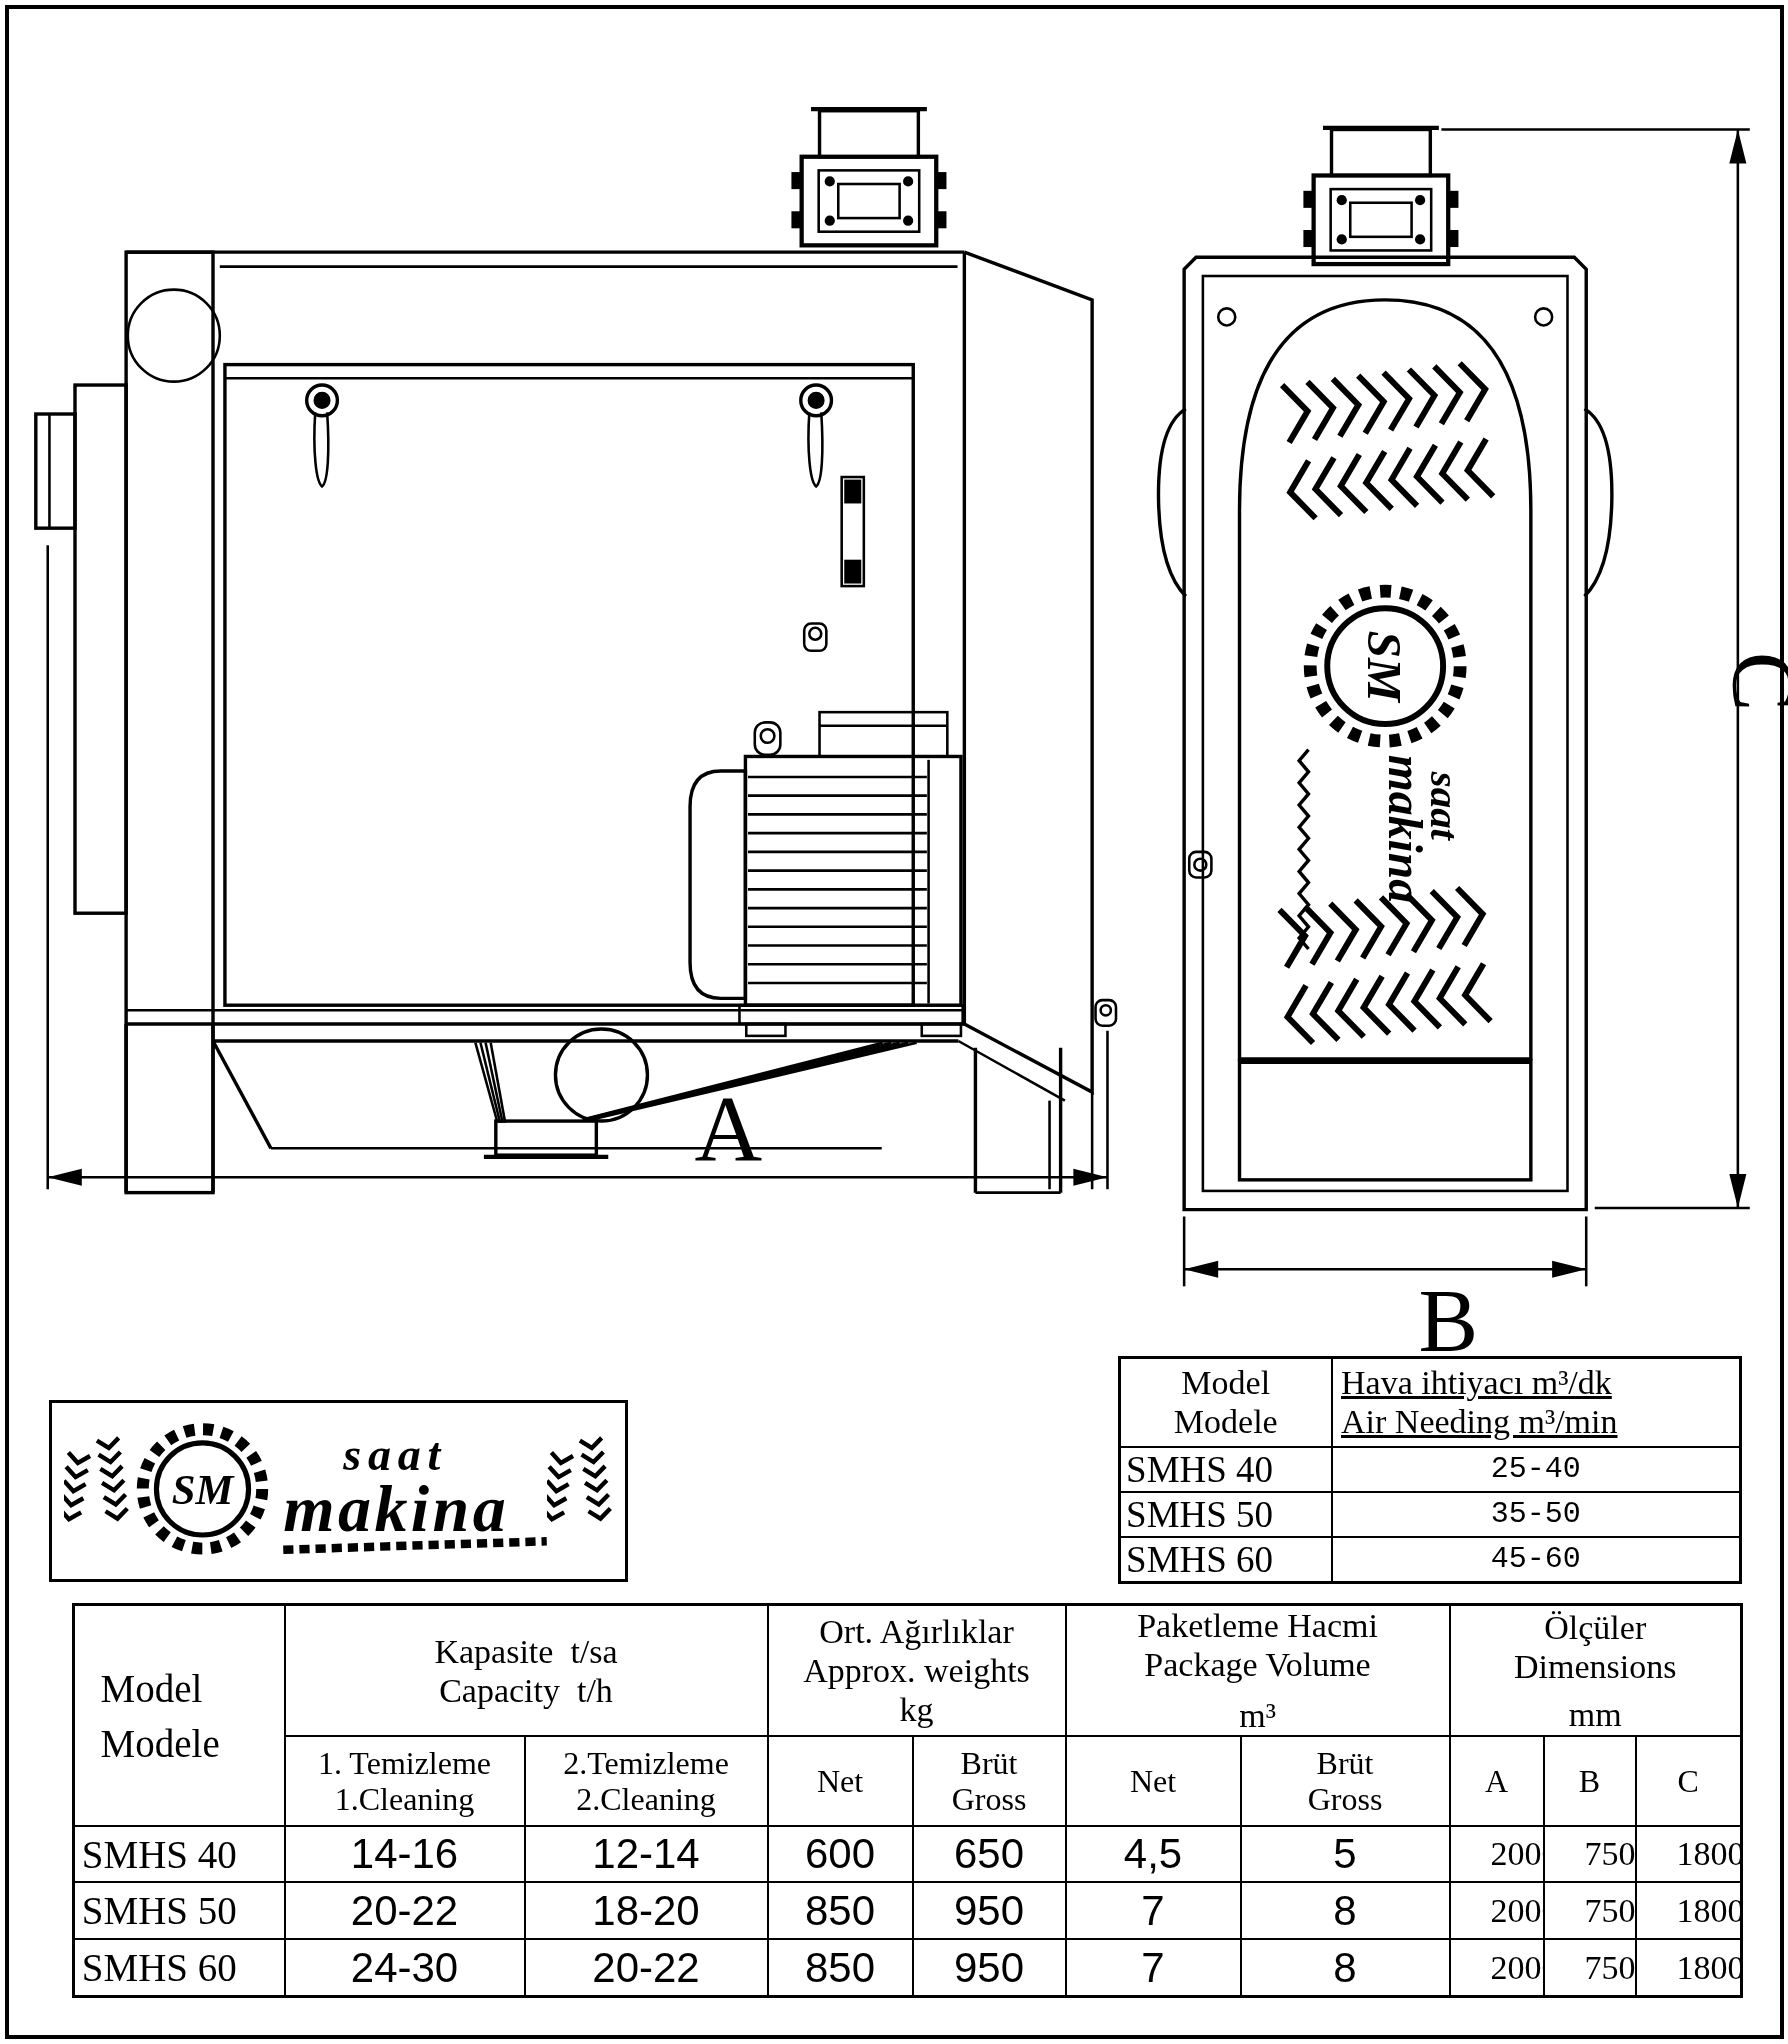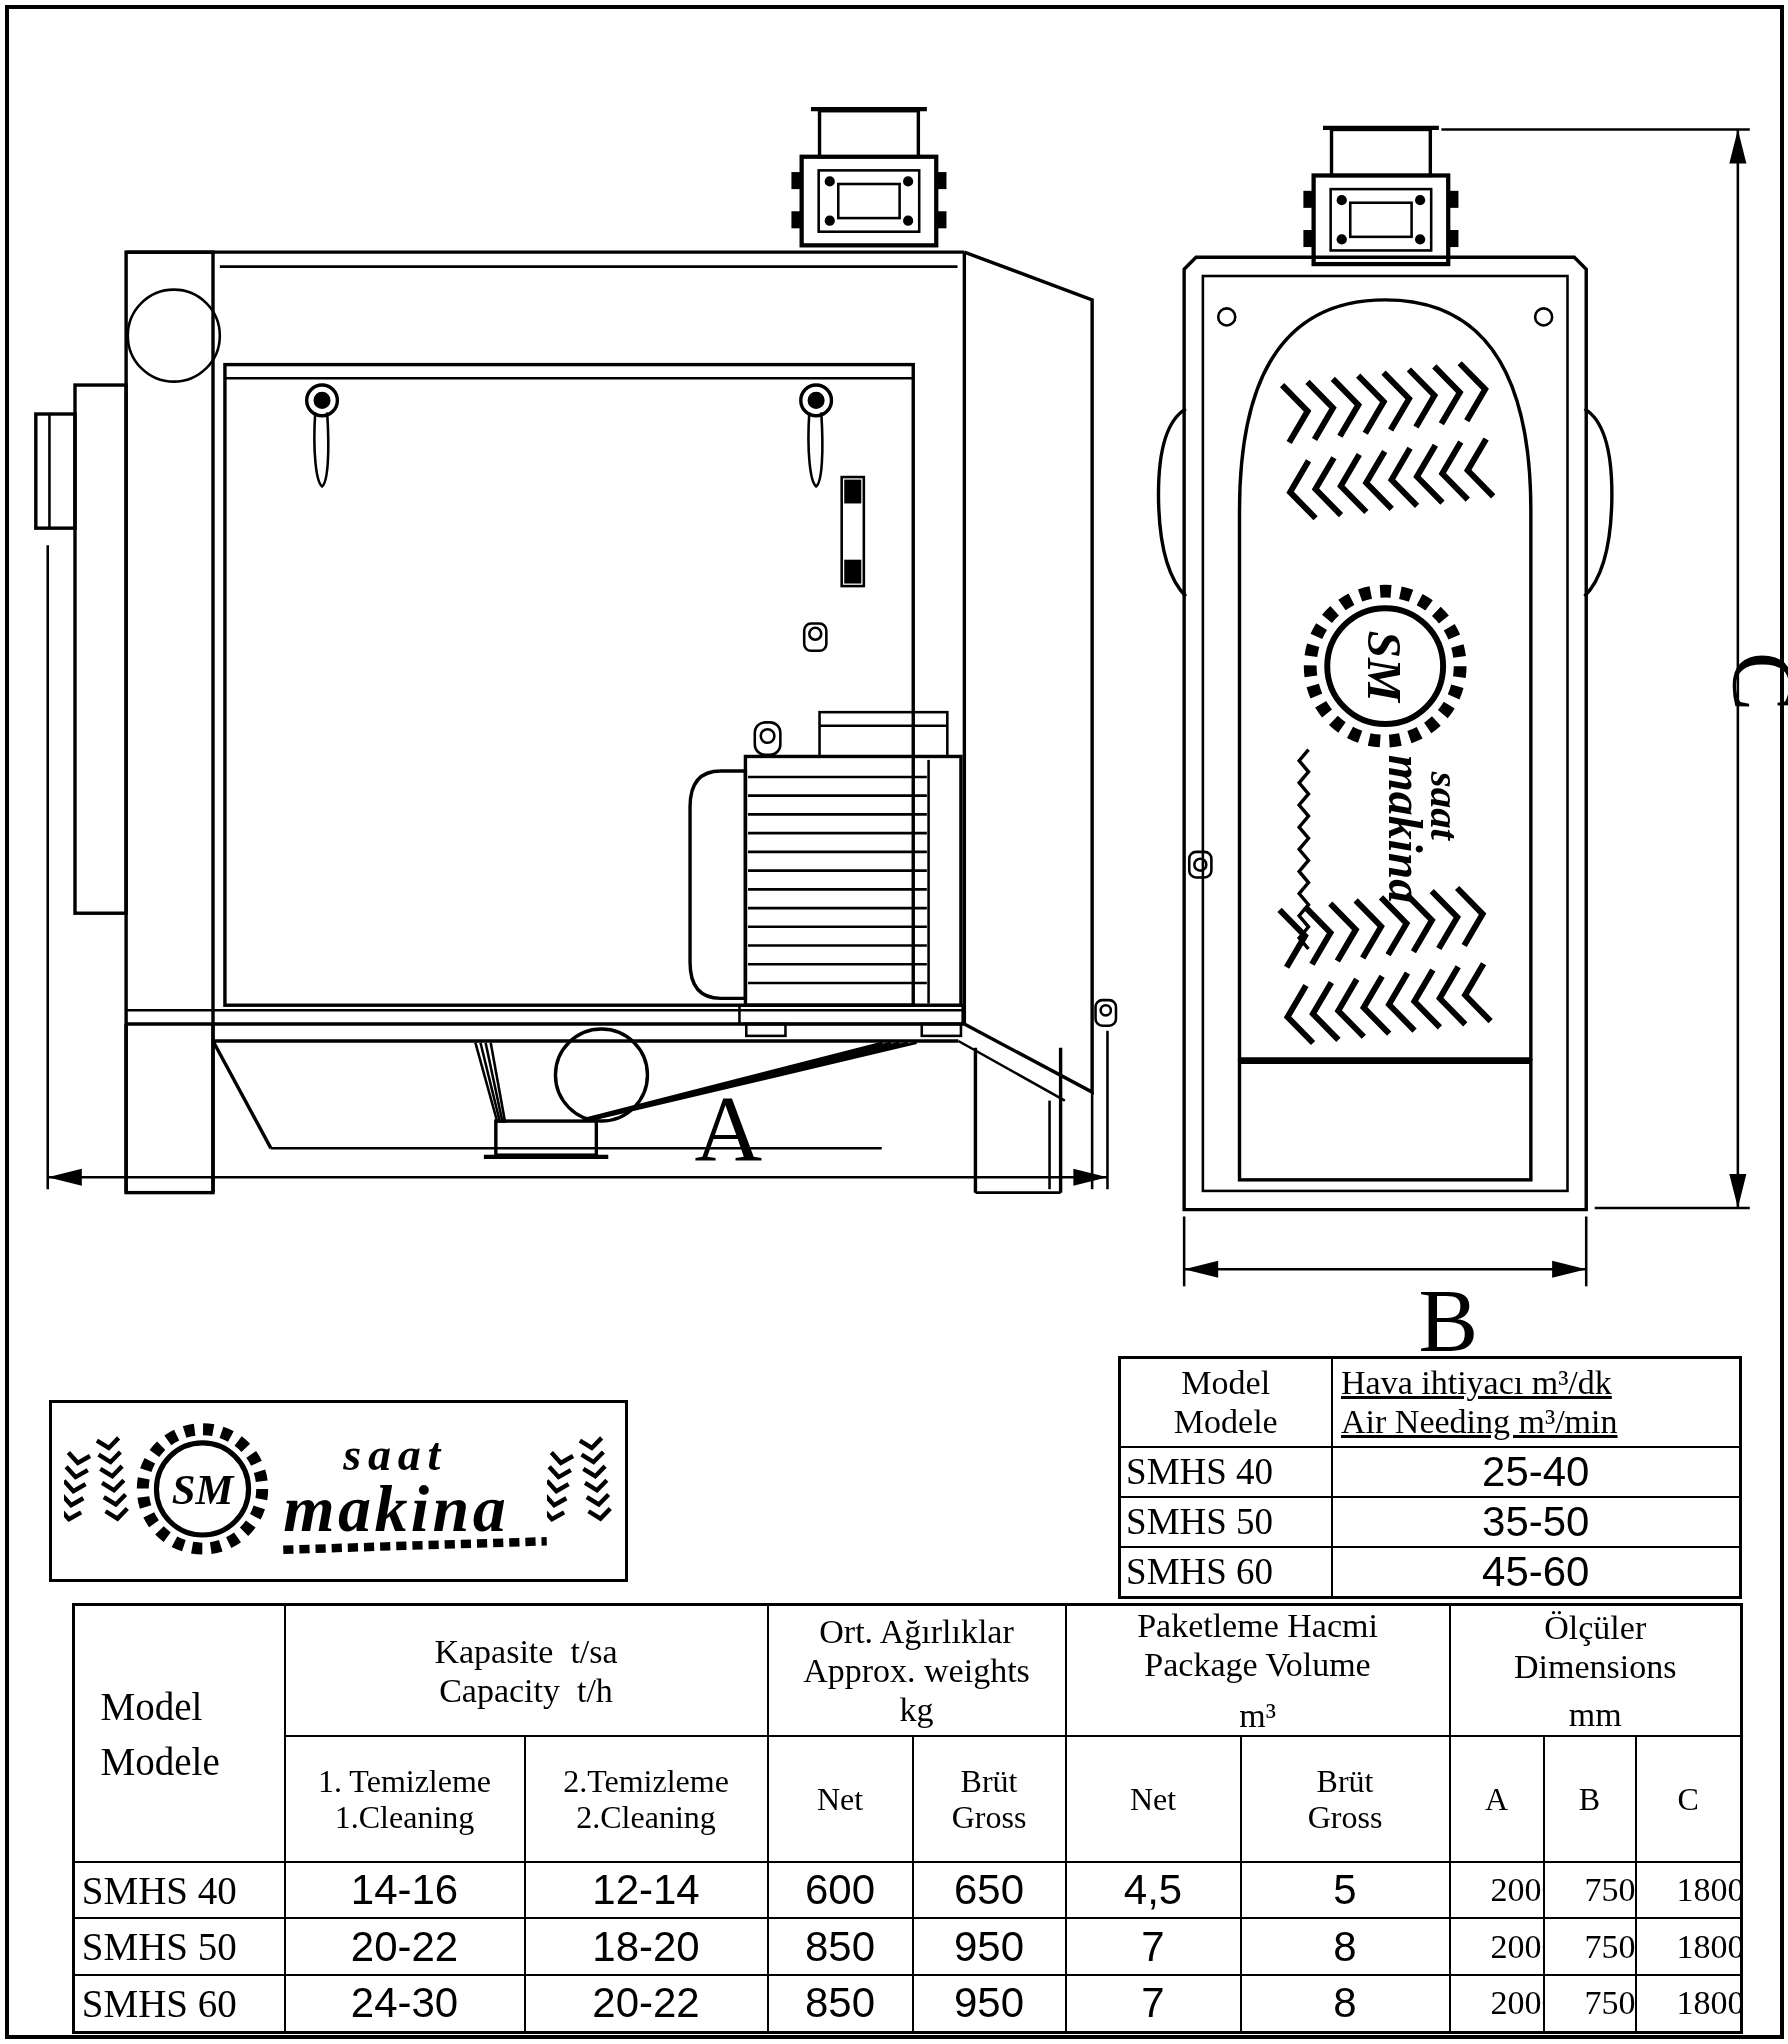--- a/index.html
+++ b/index.html
@@ -8,21 +8,21 @@
   .abs{position:absolute;}
   svg{display:block;}
   
   table{border-collapse:collapse;table-layout:fixed;background:#fff;}
   td{border:2.6px solid #000;text-align:center;vertical-align:middle;padding:0;overflow:hidden;}
   .air-table{left:1118px;top:1356px;}
   .air-table table{width:621px;height:225px;border:3.4px solid #000;}
   .air-table .hdr{font-size:34px;line-height:39px;}
   .air-table .hdr-need{text-align:left;padding-left:8.5px;text-decoration:underline;}
   .air-table .model-cell{font-size:37px;text-align:left;padding-left:5.1px;}
-  .air-table .val{font-family:Liberation Sans, sans-serif;font-size:42px;}
+  .air-table .val{font-family:Liberation Mono, monospace;font-size:30px;}
   .spec-table{left:72px;top:1603px;}
   .spec-table table{width:1667px;height:395px;border:3.4px solid #000;}
   .spec-table .grp{font-size:34px;line-height:39px;}
   .spec-table .grp .unitline{display:flex;justify-content:center;gap:17px;}
   .spec-table .sub{font-size:32px;line-height:36px;}
   .spec-table .modelhdr{font-size:39px;line-height:55px;text-align:left;padding-left:25.6px;}
   .spec-table .mname{font-size:39px;text-align:left;padding-left:6.8px;}
   .spec-table .num{font-family:"Liberation Sans",sans-serif;font-size:42px;}
   .spec-table .dim{font-size:34px;padding-left:40px;}
   
@@ -344,21 +344,21 @@
         <div>Paketleme Hacmi</div>
         <div>Package Volume</div>
         <div style="margin-top:12px">m³</div>
       </td>
       <td colspan="3" class="grp">
         <div>Ölçüler</div>
         <div>Dimensions</div>
         <div style="margin-top:9px">mm</div>
       </td>
     </tr>
-    <tr style="height:126px">
+    <tr style="height:90px">
       <td class="sub">
         <div>1. Temizleme</div>
             <div>1.Cleaning</div>
       </td>
       <td class="sub">
         <div>2.Temizleme</div>
             <div>2.Cleaning</div>
       </td>
       <td class="sub">Net</td>
       <td class="sub">

